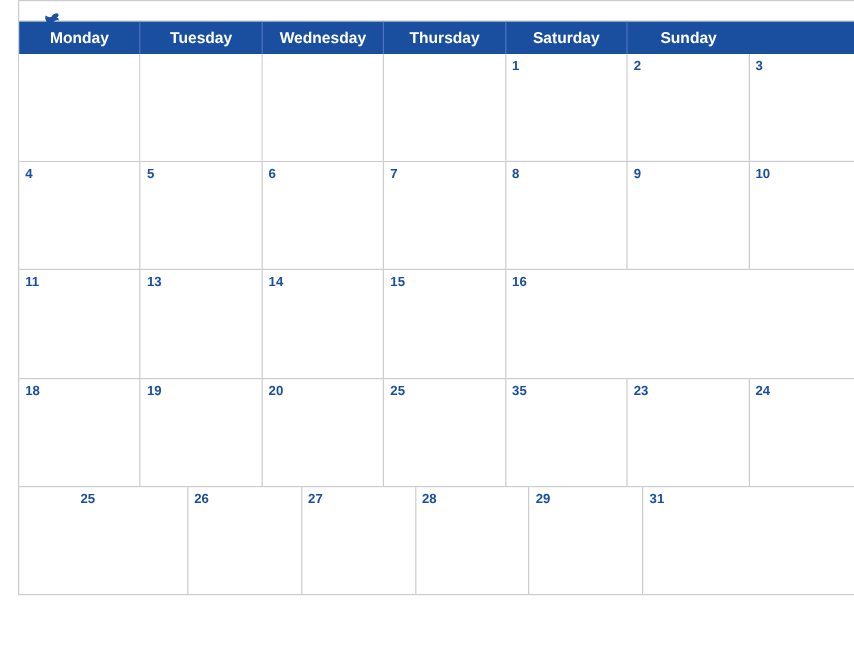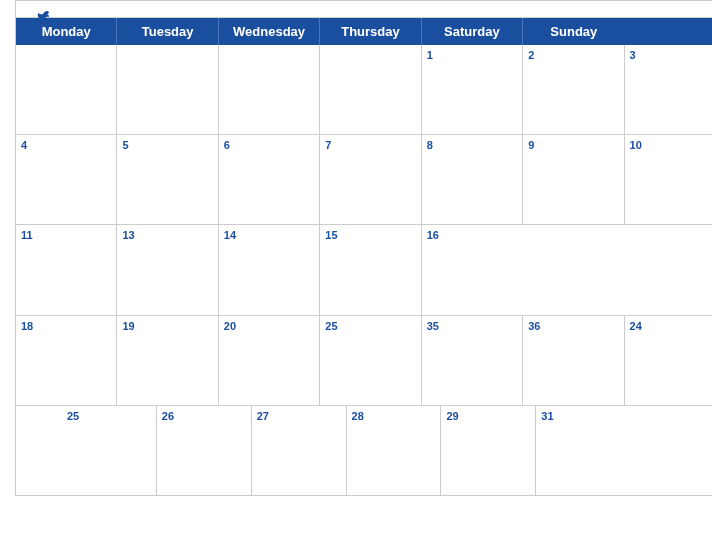--- a/index.html
+++ b/index.html
@@ -214,21 +214,21 @@
           <div class="day-cell">
             <span class="day-number">20</span>
           </div>
           <div class="day-cell">
             <span class="day-number">25</span>
           </div>
           <div class="day-cell">
             <span class="day-number">35</span>
           </div>
           <div class="day-cell">
-            <span class="day-number">36</span>
+            <span class="day-number">23</span>
           </div>
           <div class="day-cell">
             <span class="day-number">24</span>
           </div>
         </div>
         <div class="week-row">
           <div class="day-cell">
             <span class="day-number">25</span>
           </div>
           <div class="day-cell">

